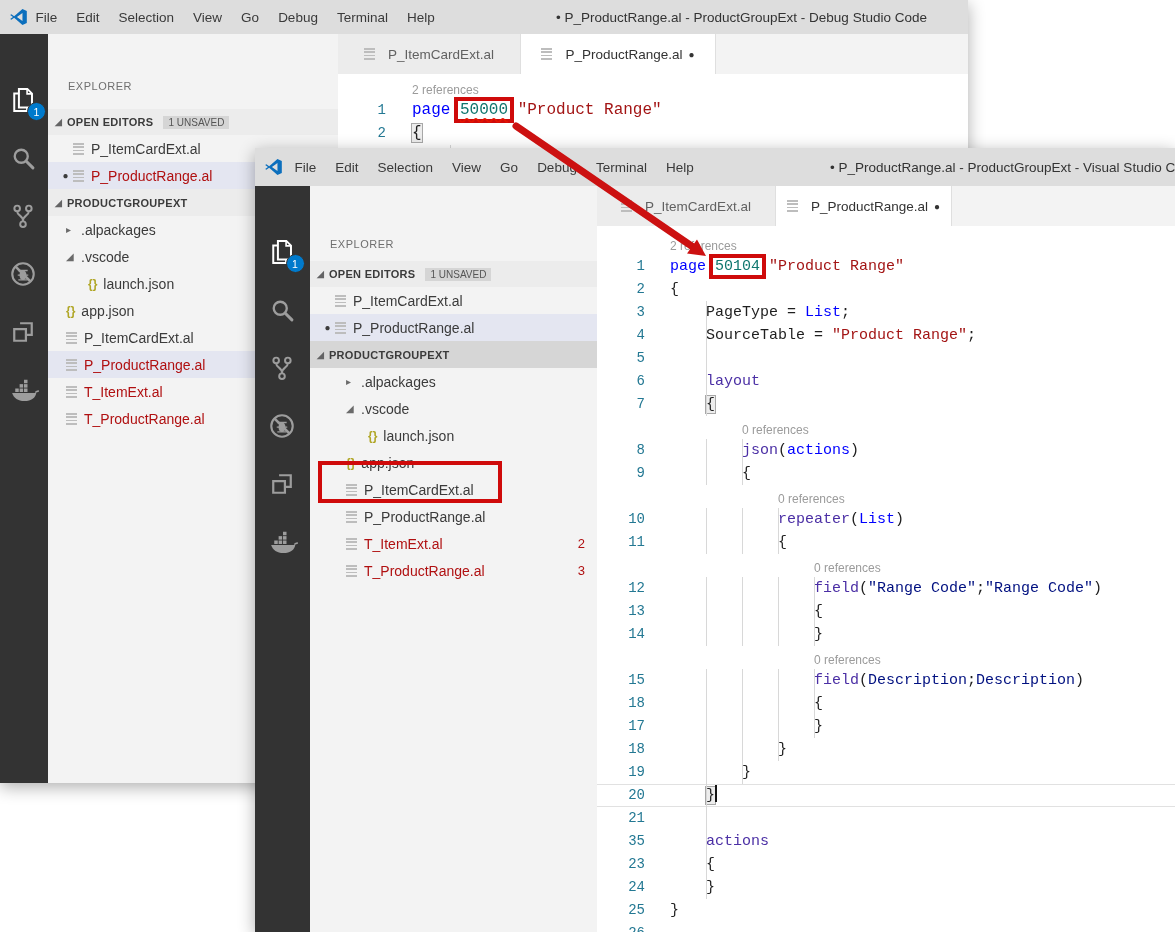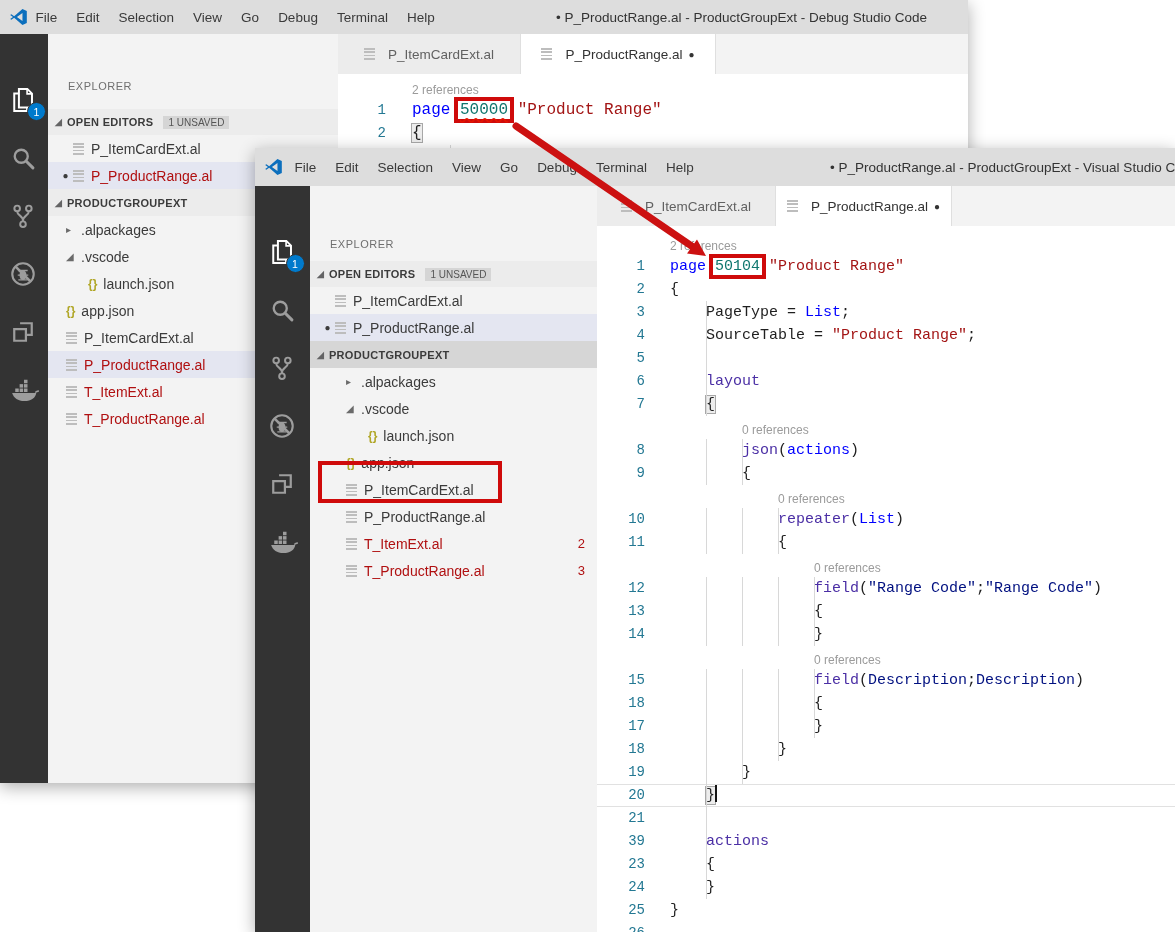--- a/index.html
+++ b/index.html
@@ -442,21 +442,21 @@
           </div>
           <div class="code-row curline">
             <span class="ln">20</span>
             <span class="ctext" style="margin-left: 25px; padding-left: 36px;"><span class="iguide" style="left: 36px;"></span><span class="tk-p brk">}</span><span class="cursor"></span></span>
           </div>
           <div class="code-row">
             <span class="ln">21</span>
             <span class="ctext" style="margin-left: 25px; padding-left: 36px;"><span class="iguide" style="left: 36px;"></span></span>
           </div>
           <div class="code-row">
-            <span class="ln">39</span>
+            <span class="ln">35</span>
             <span class="ctext" style="margin-left: 25px; padding-left: 36px;"><span class="iguide" style="left: 36px;"></span><span class="tk-c">actions</span></span>
           </div>
           <div class="code-row">
             <span class="ln">23</span>
             <span class="ctext" style="margin-left: 25px; padding-left: 36px;"><span class="iguide" style="left: 36px;"></span><span class="tk-p">{</span></span>
           </div>
           <div class="code-row">
             <span class="ln">24</span>
             <span class="ctext" style="margin-left: 25px; padding-left: 36px;"><span class="iguide" style="left: 36px;"></span><span class="tk-p">}</span></span>
           </div>

